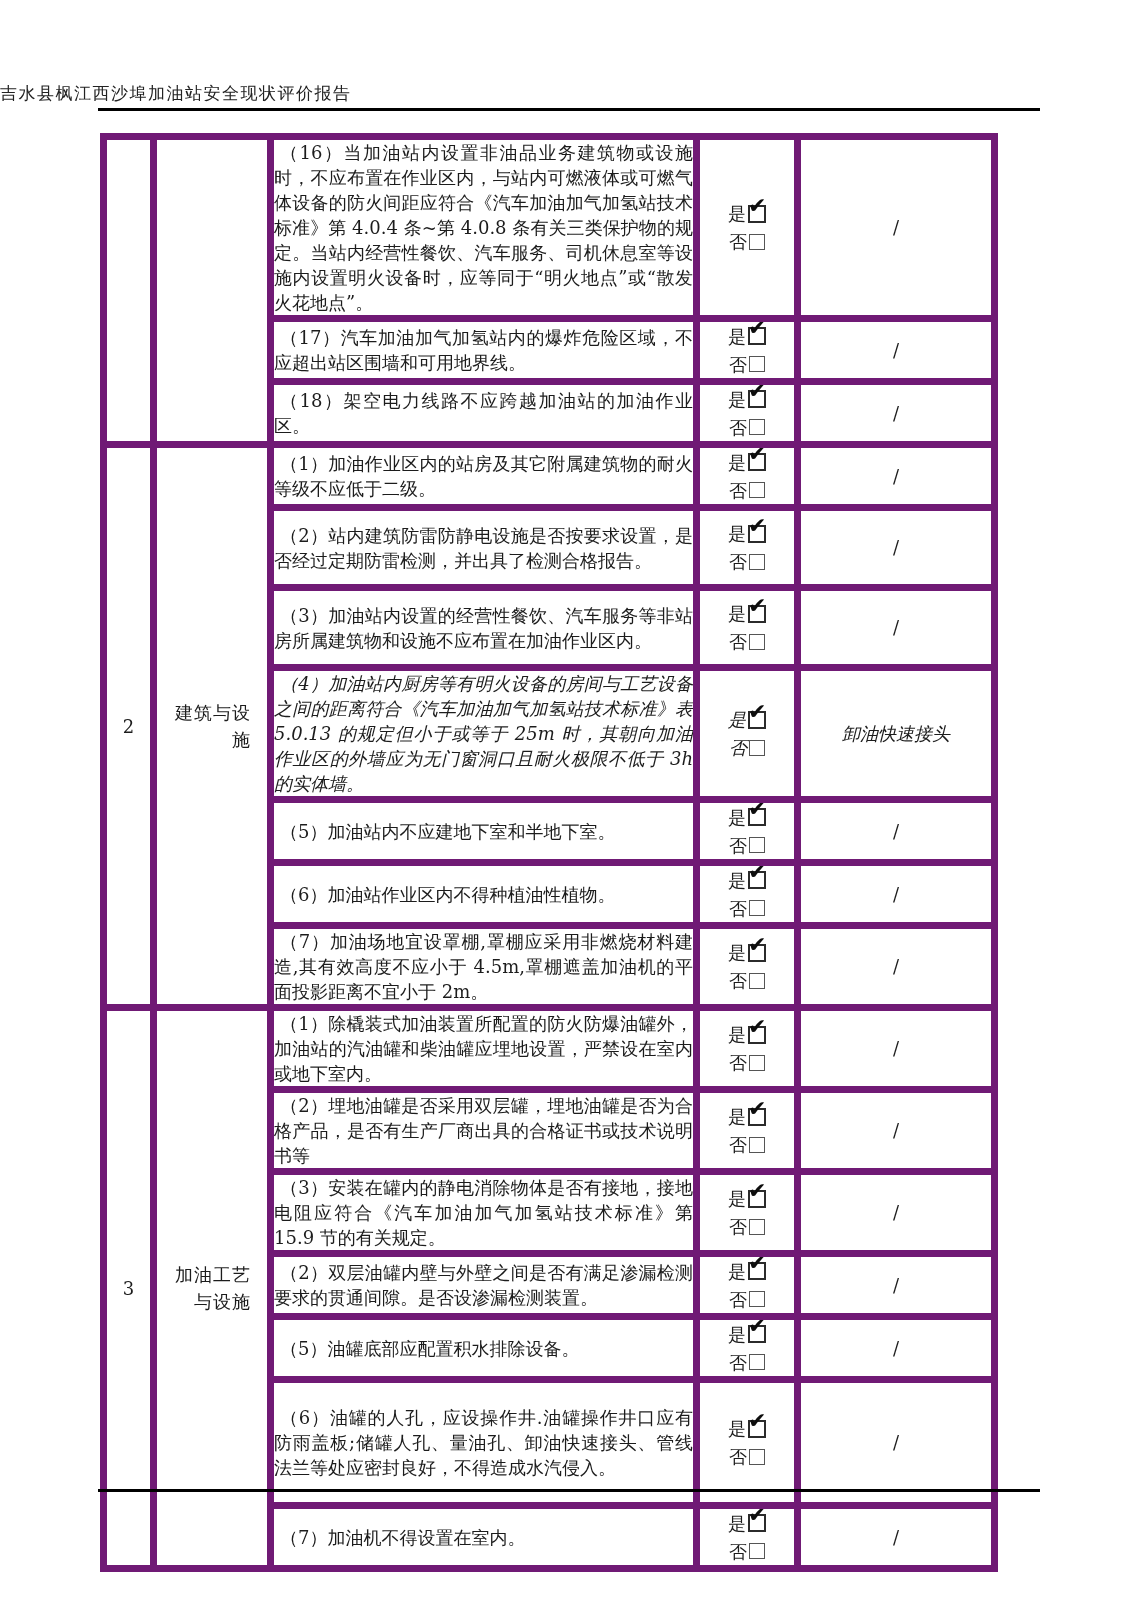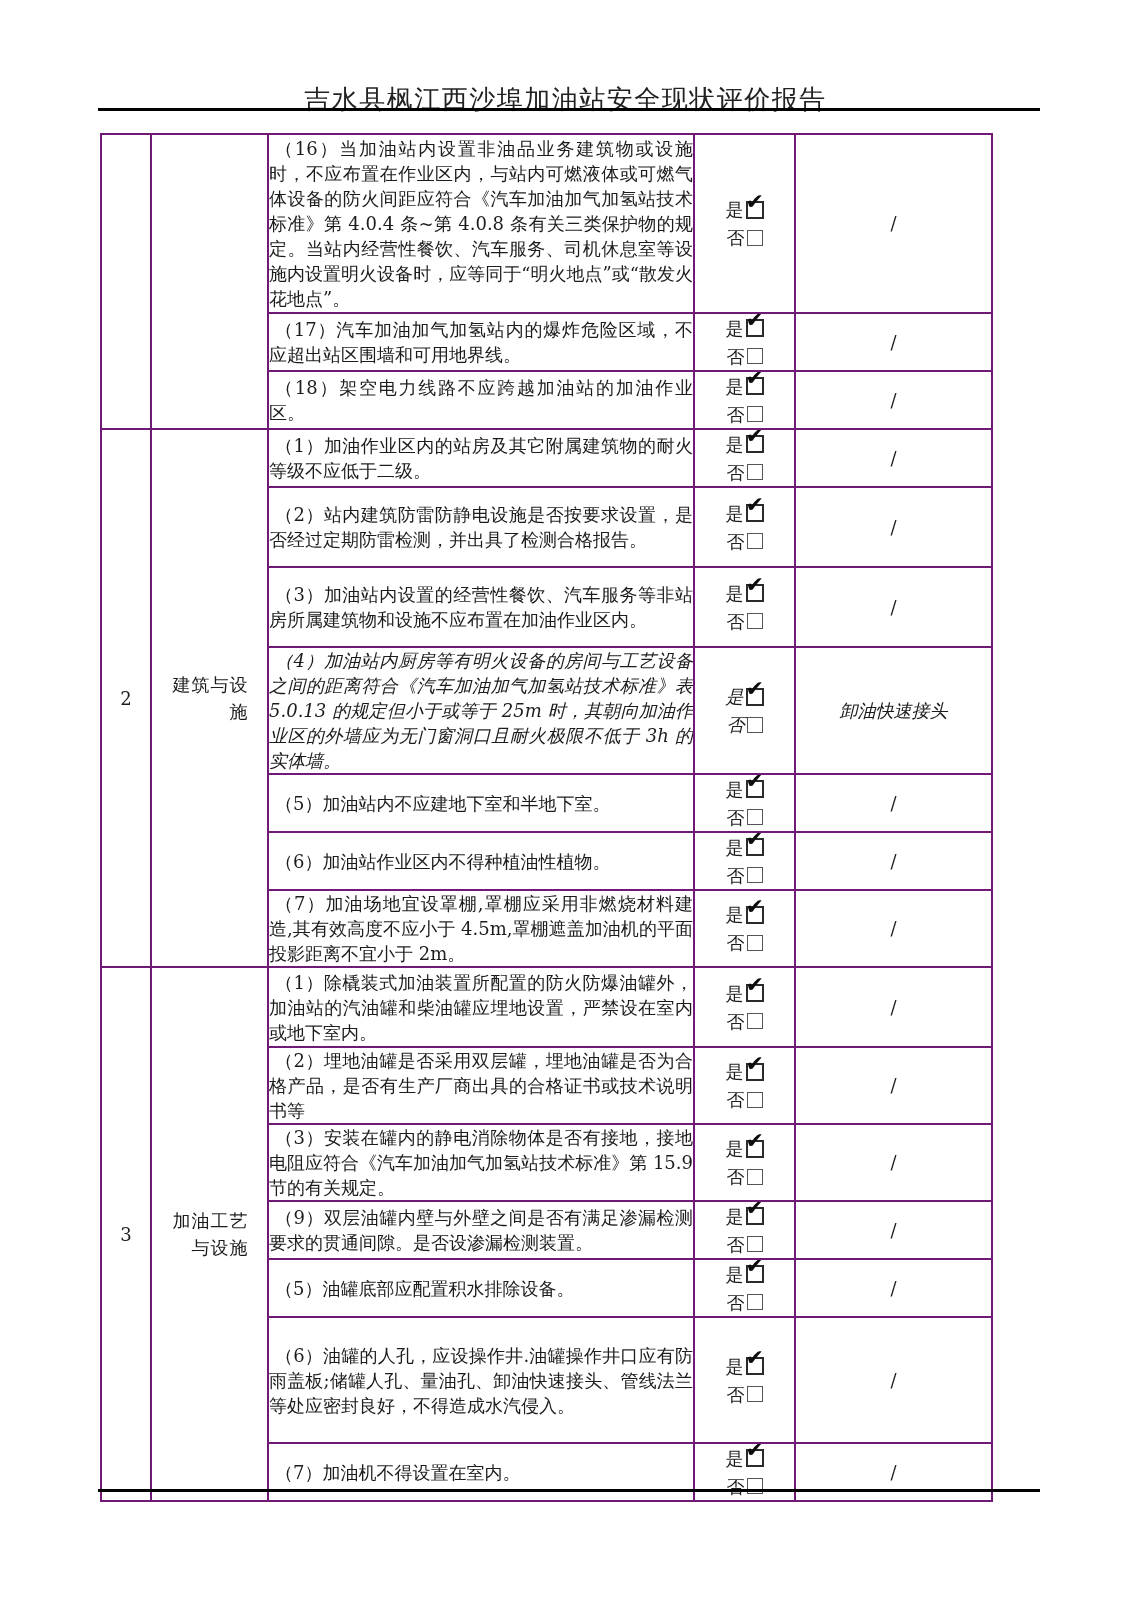--- a/index.html
+++ b/index.html
@@ -2,30 +2,30 @@
 <html><head>
 <meta charset="utf-8">
 <style>
   html,body{margin:0;padding:0;}
   body{
     width:1131px;height:1600px;background:#ffffff;position:relative;
     font-family:"DejaVu Serif","Liberation Serif",serif;color:#1c1c1c;
   }
   .page{position:absolute;inset:0;}
   .running-head{
-    position:absolute;top:82px;left:0;width:100%;text-align:center;
-    font-size:26px;letter-spacing:1.5px;color:#222;
+    position:absolute;top:82px;left:0;width:100%;
+    font-size:17px;letter-spacing:1.5px;color:#222;
   }
   .head-rule{position:absolute;top:108px;left:98px;width:942px;height:3px;background:#000;}
   table.checklist{
     position:absolute;top:133px;left:100px;width:891px;
     border-collapse:collapse;table-layout:fixed;
   }
   table.checklist td{
-    border:2px solid #701a75;font-size:18px;line-height:25px;
+    border:7px solid #701a75;font-size:18px;line-height:25px;
     vertical-align:middle;overflow:hidden;padding:0;
   }
   td.seq{text-align:center;}
   td.category{text-align:center;}
   .category-inner{max-width:78px;margin:0 auto;line-height:27px;letter-spacing:1px;text-align:right;}
   td.content{text-align:justify;padding:3px 8px 3px 6px;text-indent:6px;}
   td.check{text-align:center;}
   .ckline{display:flex;align-items:center;justify-content:center;height:28px;font-size:18px;}
   .ckbox{
     width:14px;height:14px;border:2px solid #2b2b2b;display:inline-block;
@@ -274,21 +274,21 @@
               </span>
             </div>
             <div class="ckline">
               <span>否</span>
               <span class="ckbox unchecked-style"></span>
             </div>
           </td>
           <td class="remark">/</td>
         </tr>
         <tr style="height: 52px;">
-          <td class="content">（9）双层油罐内壁与外壁之间是否有满足渗漏检测要求的贯通间隙。是否设渗漏检测装置。</td>
+          <td class="content">（2）双层油罐内壁与外壁之间是否有满足渗漏检测要求的贯通间隙。是否设渗漏检测装置。</td>
           <td class="check">
             <div class="ckline">
               <span>是</span>
               <span class="ckbox">
                 <span class="tick">✔</span>
               </span>
             </div>
             <div class="ckline">
               <span>否</span>
               <span class="ckbox unchecked-style"></span>

